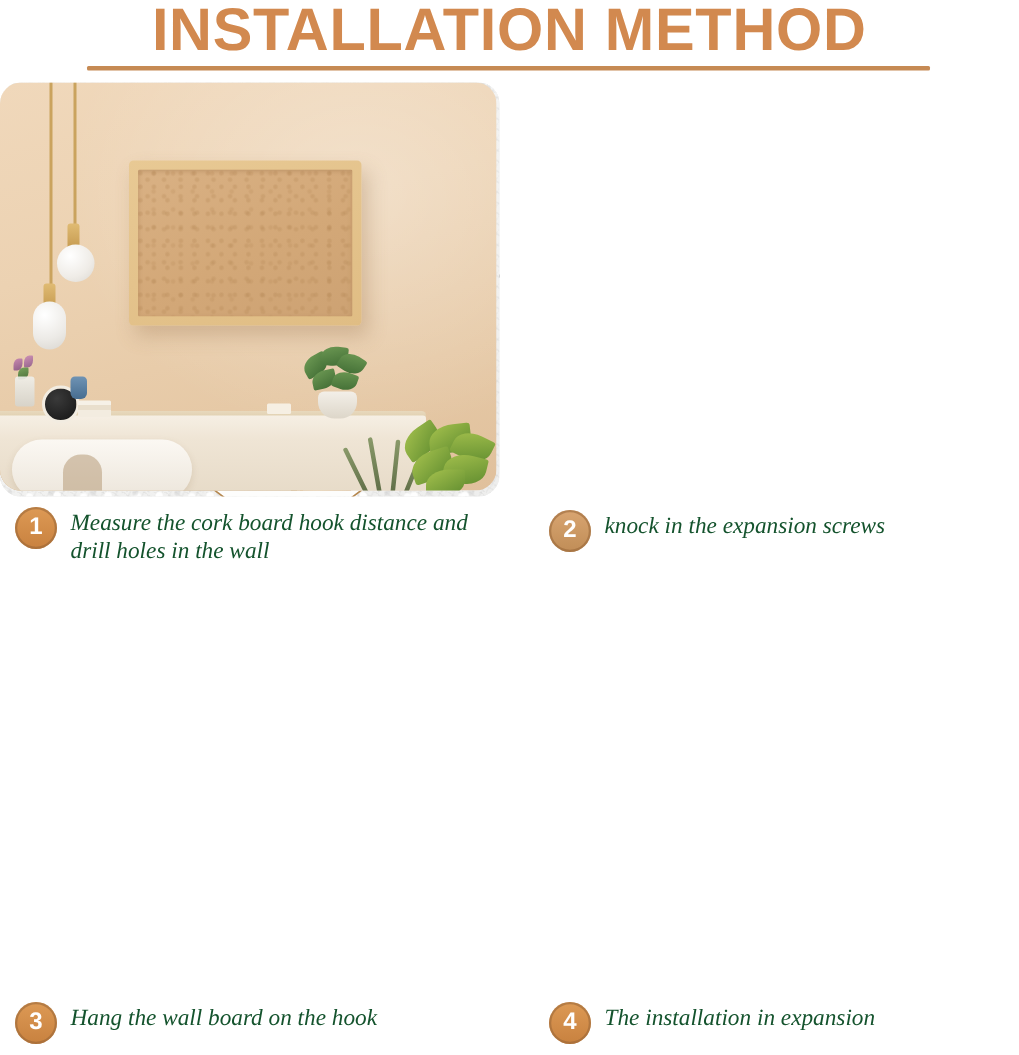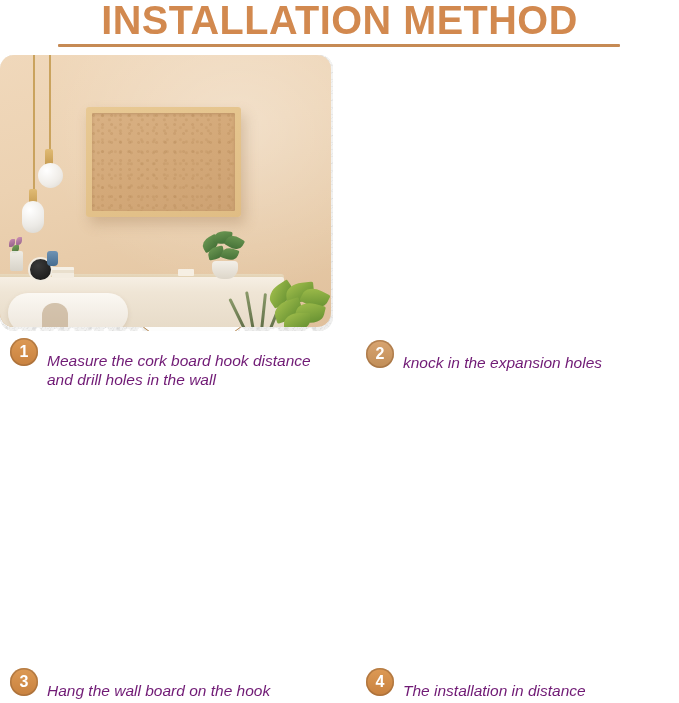--- a/index.html
+++ b/index.html
@@ -297,24 +297,23 @@
     display:flex;align-items:center;justify-content:center;
     color:#ffffff;font-size:16px;font-weight:bold;line-height:1;
     font-family:"Liberation Sans",sans-serif;
     box-shadow:inset 0 0 0 1.5px rgba(150,100,55,.55);
   }
   .badge-1{background:linear-gradient(180deg,#dd9a55,#c8813f);}
   .badge-2{background:linear-gradient(180deg,#d9a571,#c08d57);}
   .badge-3{background:linear-gradient(180deg,#dd9a55,#c8813f);}
   .badge-4{background:linear-gradient(180deg,#dd9a55,#c8813f);}
   .cap-text{
-    font-family:Liberation Sans, sans-serif;
-    font-style:italic;font-size:15.5px;line-height:19px;color:#701a75;
+    font-family:Liberation Serif, serif;
+    font-style:italic;font-size:15.5px;line-height:19px;color:#14532d;
     padding-top:1px;
-    margin-top:12px;
   }
 </style>
 </head>
 <body>
 
 <div class="page">
 
   <div class="title-wrap">
     <div class="title">INSTALLATION METHOD</div>
     <div class="title-rule"></div>
@@ -449,26 +448,26 @@
     </div>
   </div>
 
   <div class="caption c1">
     <div class="badge badge-1">1</div>
     <div class="cap-text">Measure the cork board hook distance and drill holes in the wall</div>
   </div>
 
   <div class="caption c2">
     <div class="badge badge-2">2</div>
-    <div class="cap-text">knock in the expansion holes</div>
+    <div class="cap-text">knock in the expansion screws</div>
   </div>
 
   <div class="caption c3">
     <div class="badge badge-3">3</div>
     <div class="cap-text">Hang the wall board on the hook</div>
   </div>
 
   <div class="caption c4">
     <div class="badge badge-4">4</div>
-    <div class="cap-text">The installation in distance</div>
+    <div class="cap-text">The installation in expansion</div>
   </div>
 
 </div>
 
 </body></html>

